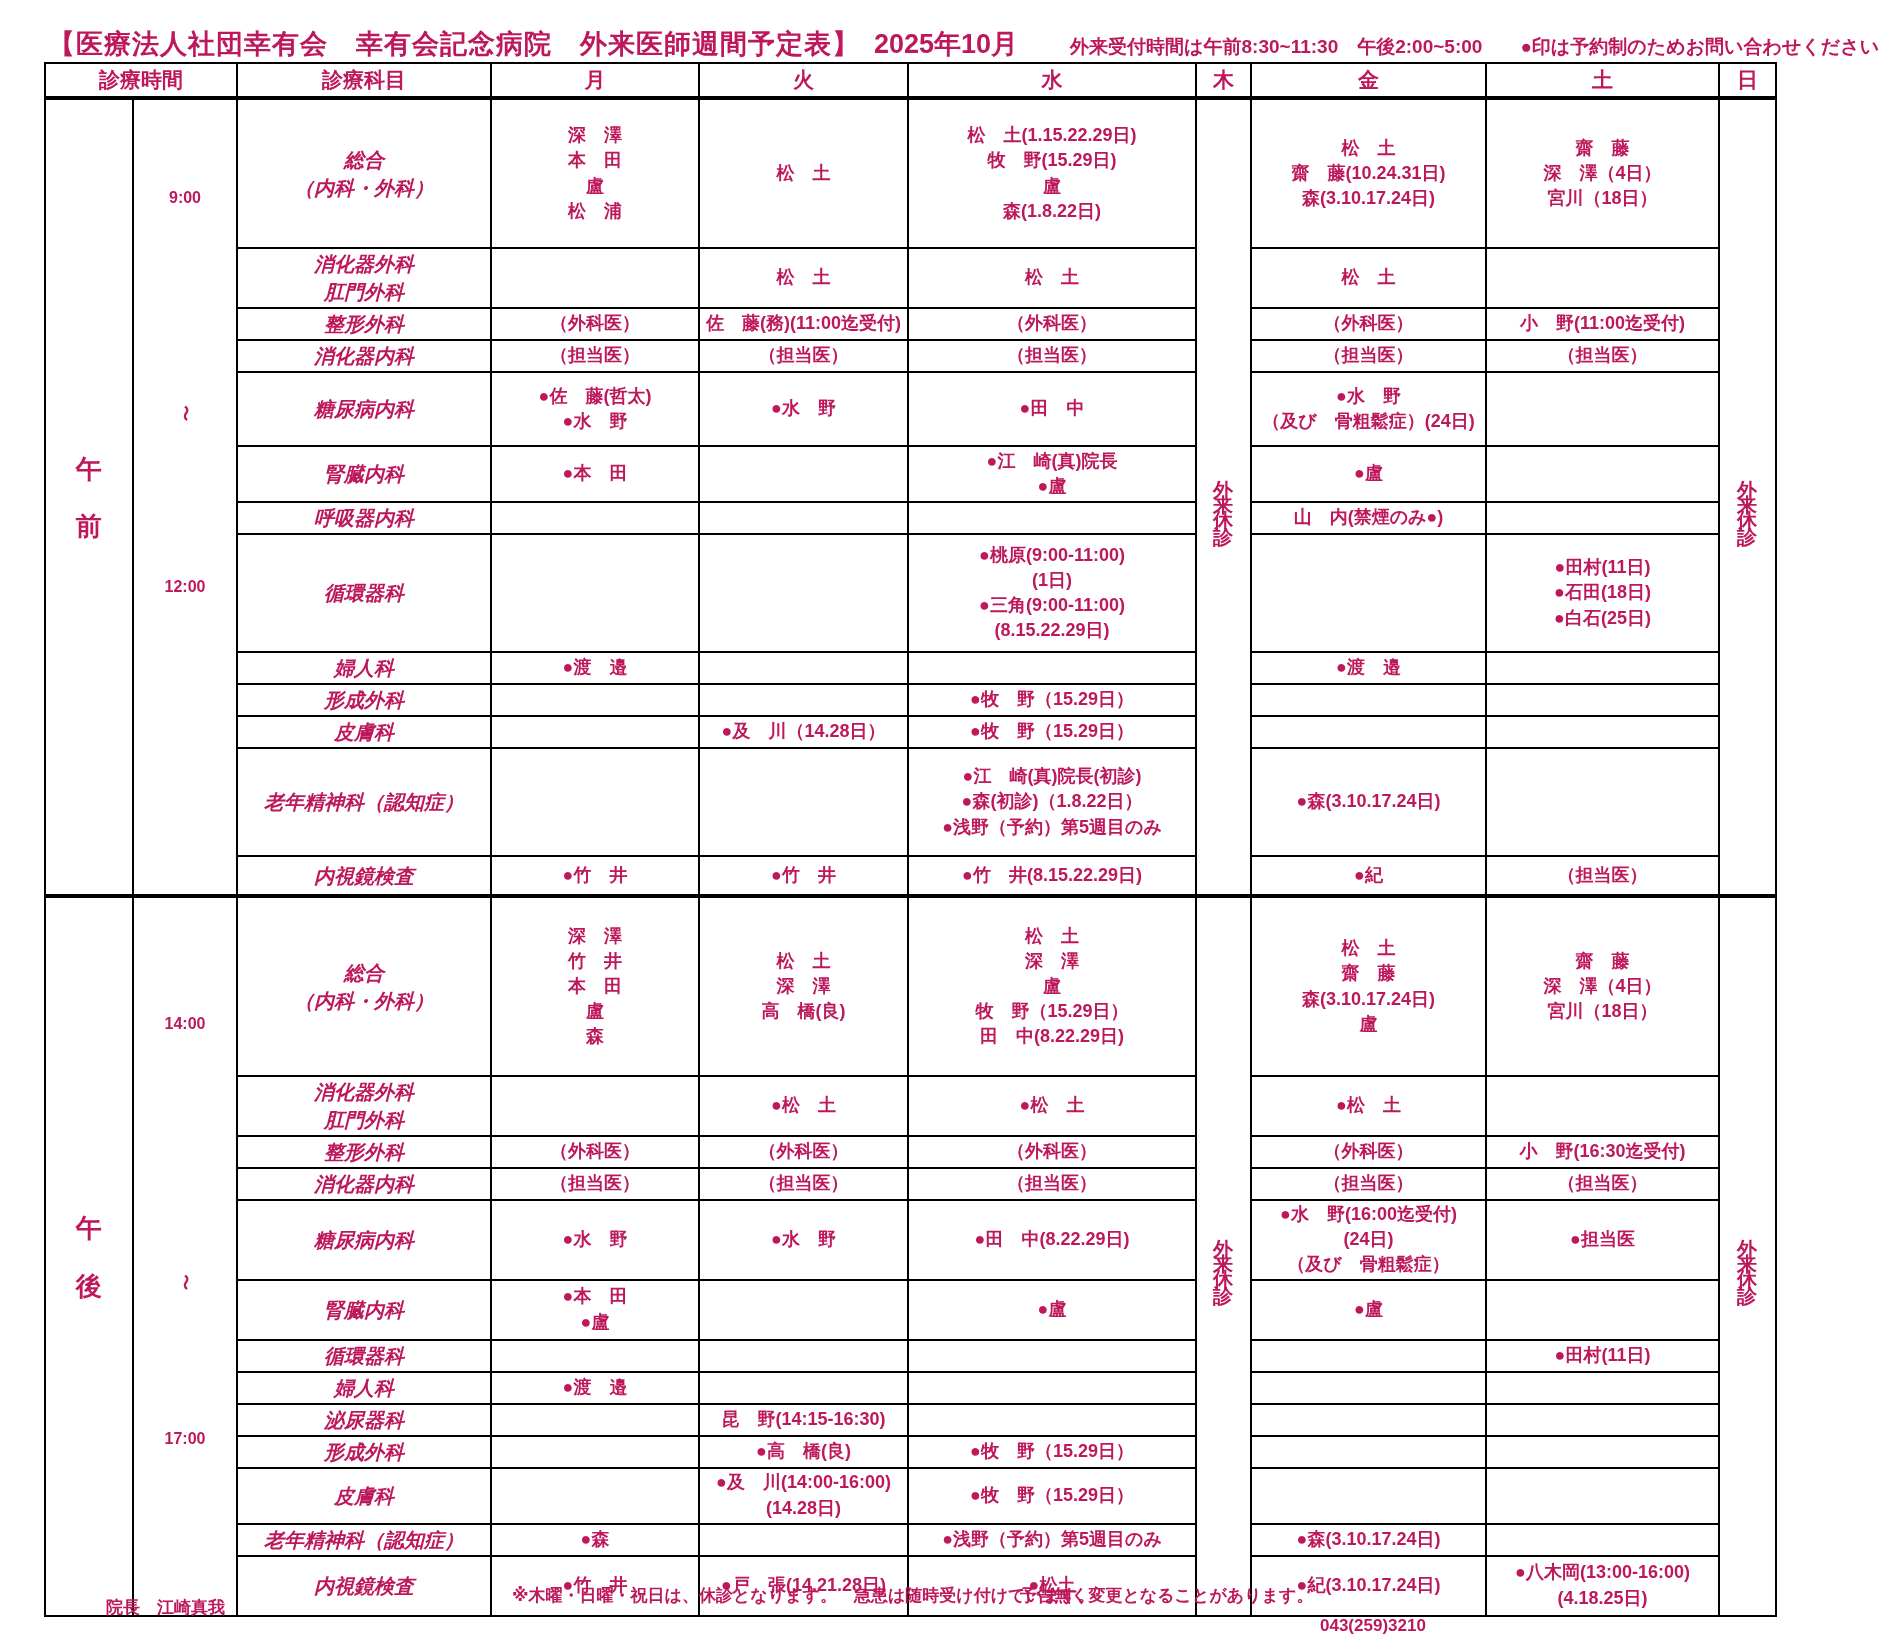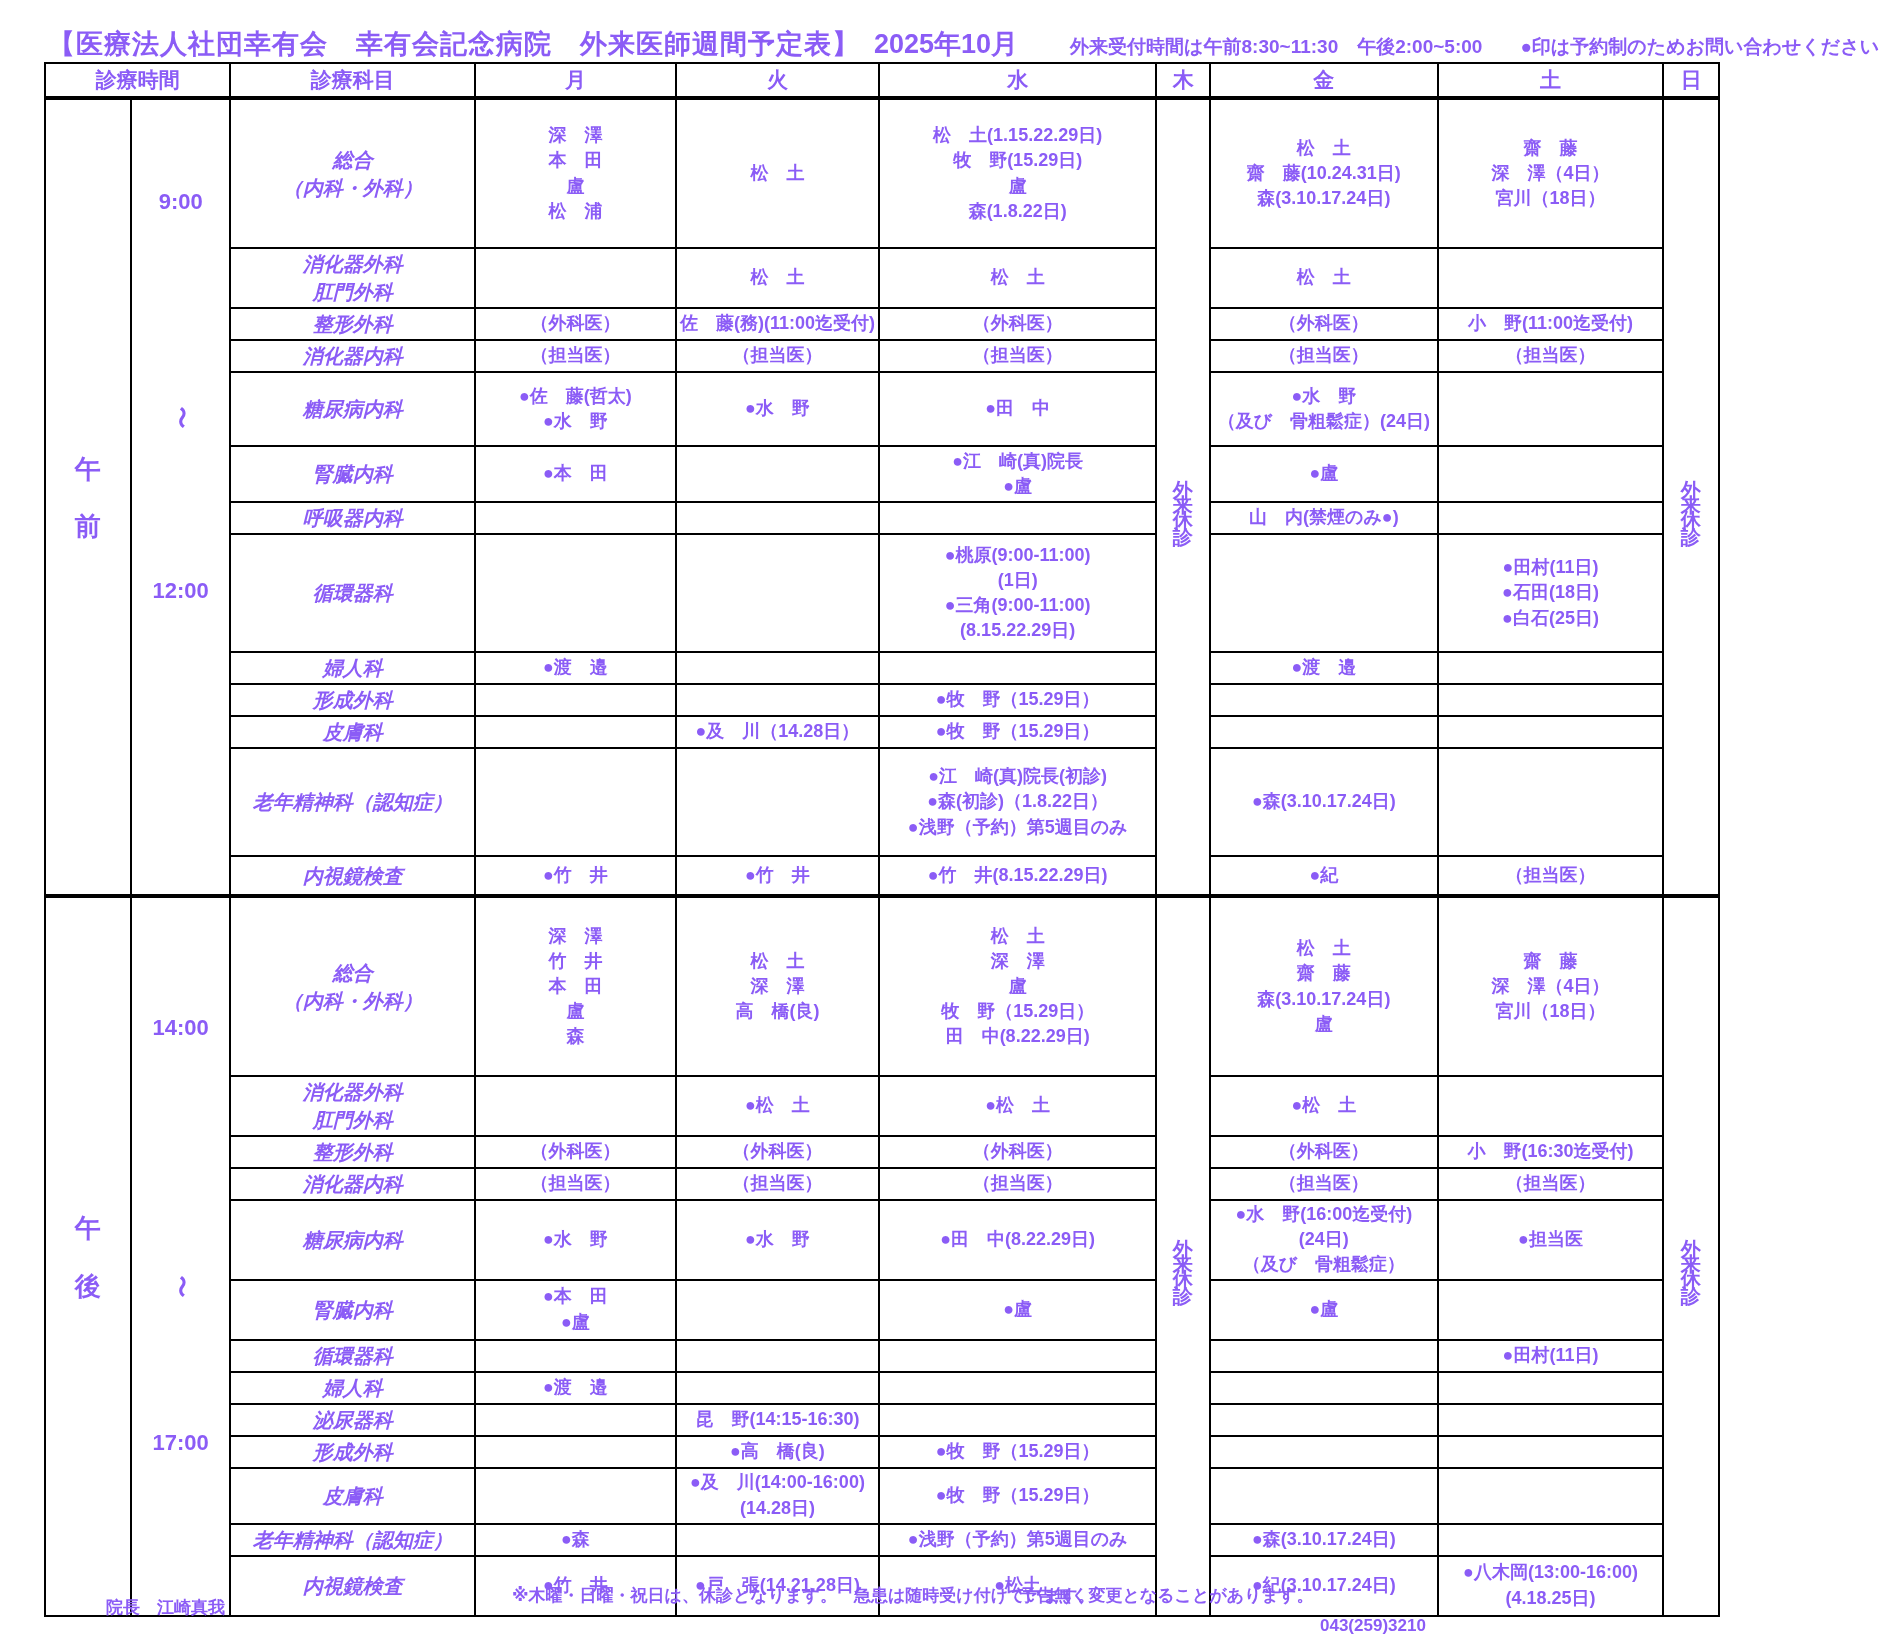--- a/index.html
+++ b/index.html
@@ -1,16 +1,16 @@
 <!DOCTYPE html>
 <html lang="ja"><head>
 <meta charset="utf-8">
 <style>
   html,body{margin:0;padding:0;background:#fff;}
-  .page{position:relative;width:1720px;height:1644px;background:#fff;color:#8b5cf6;
+  .page{position:relative;width:1880px;height:1644px;background:#fff;color:#be185d;
         font-family:"Liberation Sans","DejaVu Sans",sans-serif;font-weight:bold;}
   
   .titlebar{position:absolute;top:26px;left:48px;width:1800px;white-space:nowrap;}
   .main-title{font-size:27px;letter-spacing:1px;}
   .title-date{font-size:27px;margin-left:14px;}
   .title-note{font-size:19px;margin-left:52px;}
   
   table.sched{position:absolute;top:62px;left:44px;border-collapse:collapse;table-layout:fixed;
               border:1px solid #84cc16;}
   table.sched td{border:2px solid #000;text-align:center;vertical-align:middle;
@@ -18,21 +18,21 @@
   tr.head td{border-bottom:4px solid #000;font-size:21px;height:30px;}
   tr.sec td{border-top:4px solid #000;}
   td.dept{font-size:20px;border-right:4px solid #000;line-height:1.25;font-style:italic;}
   td.hd-dept{border-right:4px solid #000;}
   td.cell{font-size:18px;}
   td.session{font-size:26px;}
   td.closed{font-size:20px;}
   .vert{writing-mode:vertical-rl;text-orientation:upright;display:inline-block;}
   .session-txt{letter-spacing:2.2em;font-size:26px;}
   .closed-txt{letter-spacing:0.75em;font-size:20px;}
-  td.timecol{position:relative;font-size:22px;}
+  td.timecol{position:relative;font-size:16px;}
   td.timecol span{position:absolute;left:0;right:0;text-align:center;}
   .m-start{top:11%;} .m-tilde{top:38%;} .m-end{top:60%;}
   .a-start{top:16%;} .a-tilde{top:52%;} .a-end{top:74%;}
   .tilde-glyph{display:inline-block;transform:rotate(90deg);}
   td.timecol .tilde-wrap{position:absolute;left:0;right:0;}
   
   .footer{position:absolute;top:1584px;left:0;width:1880px;font-size:17px;white-space:nowrap;}
   .f-principal{position:absolute;left:106px;top:0;margin-top:12px;}
   .f-note{position:absolute;left:512px;top:0;}
   .f-note2{position:absolute;left:1020px;top:0;}

